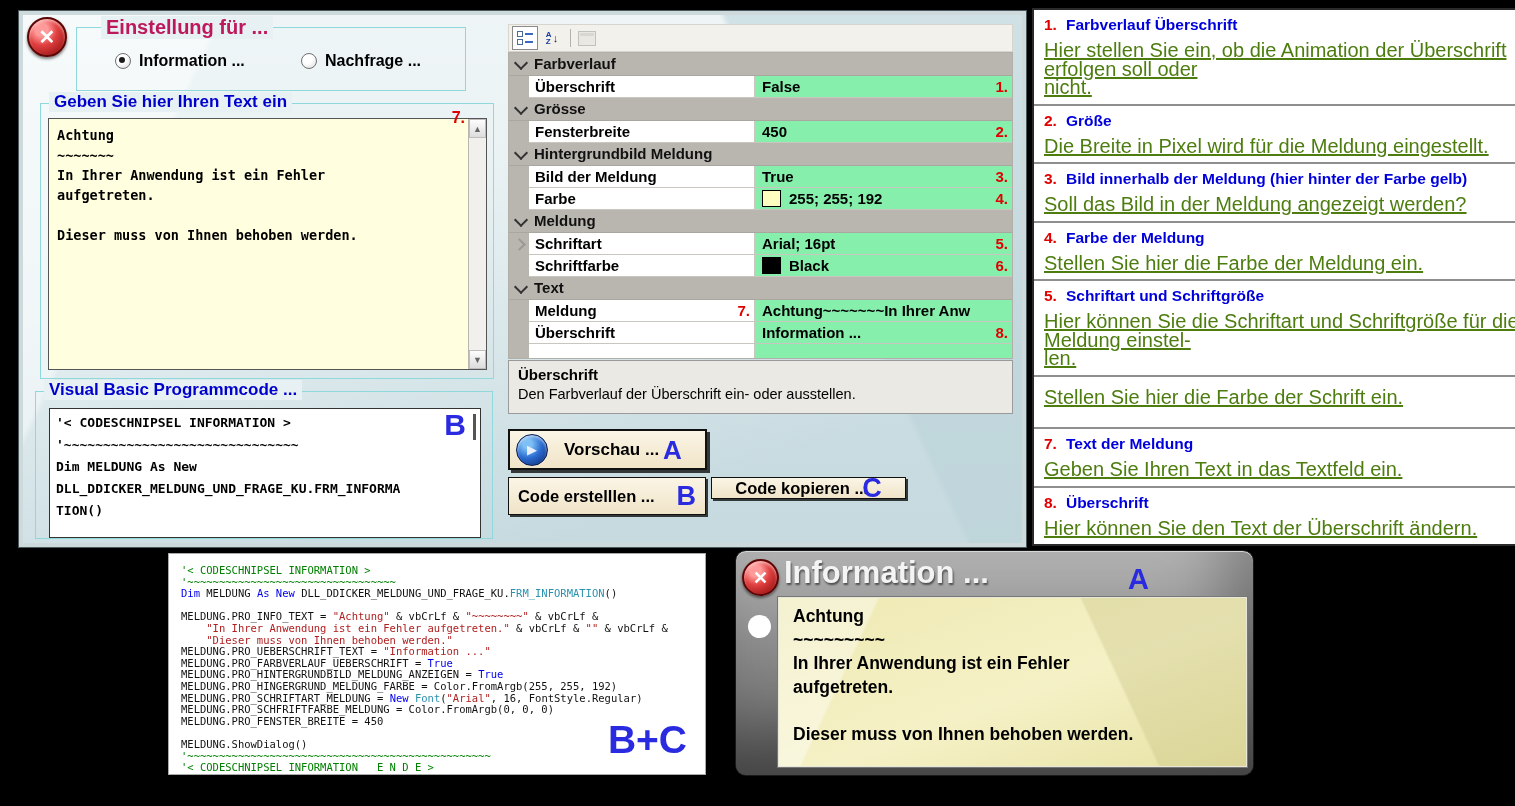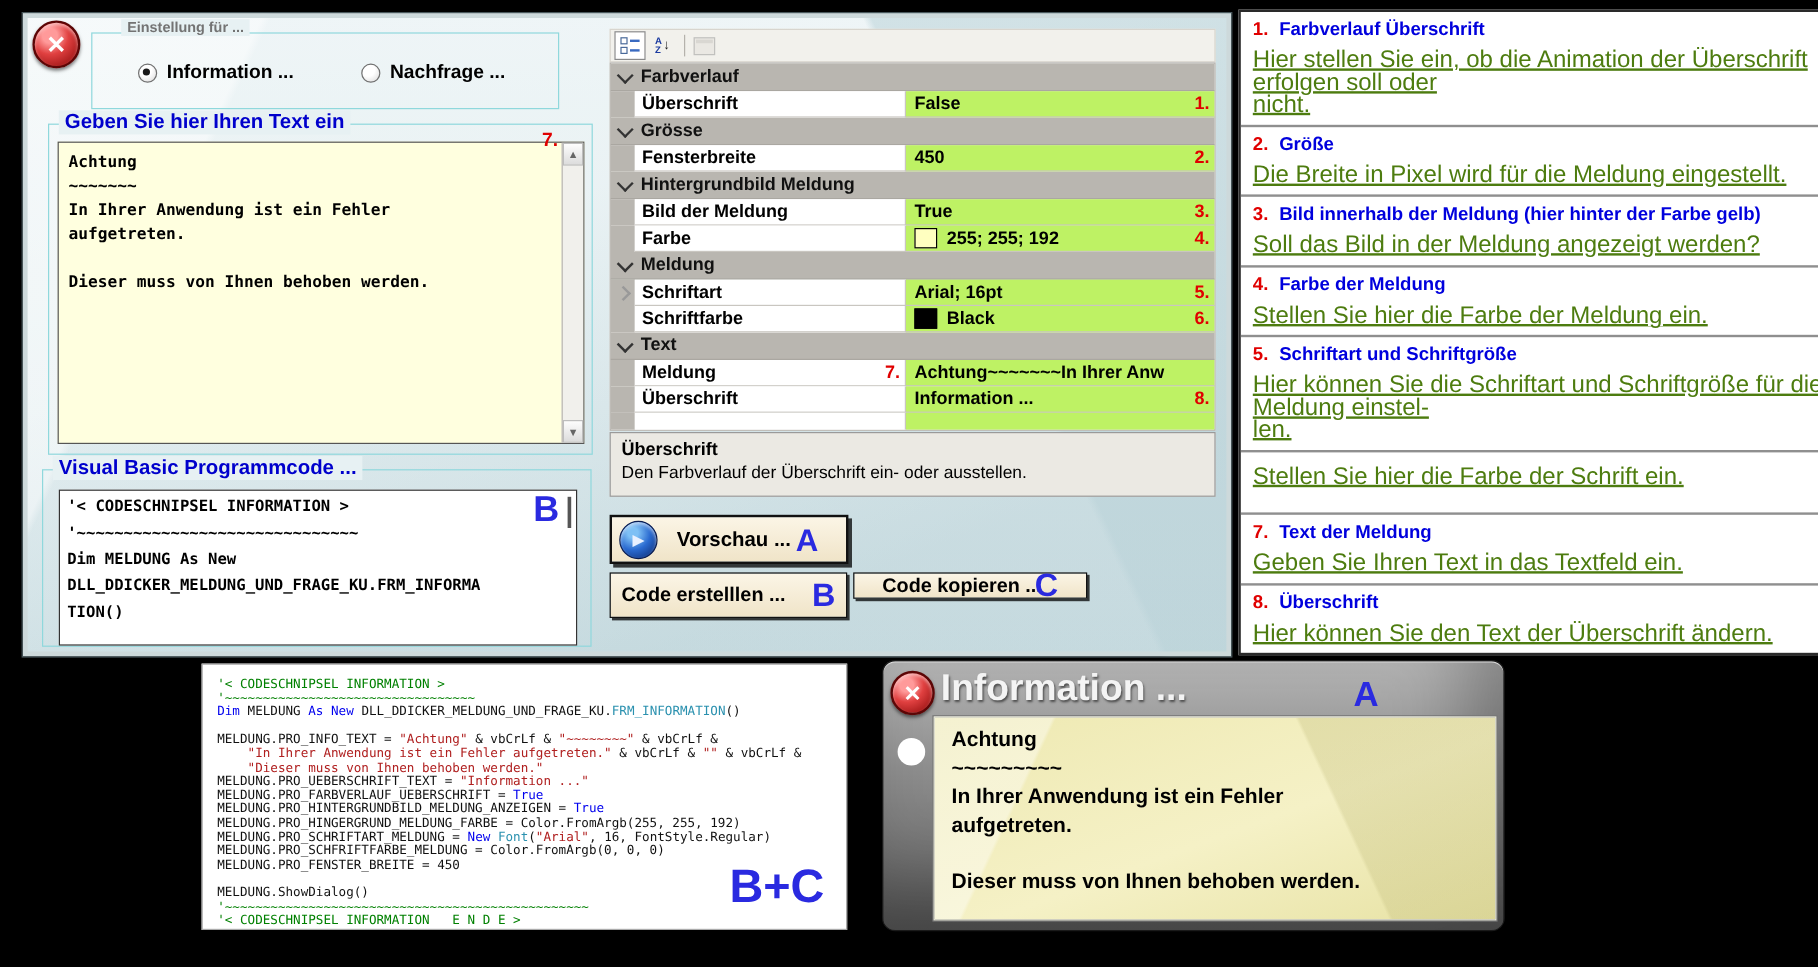--- a/index.html
+++ b/index.html
@@ -15,21 +15,21 @@
       linear-gradient(180deg,#e9f2f4,#d2e3e7);}
   .close-btn{position:absolute;border-radius:50%;
     background:radial-gradient(circle at 35% 30%, #ff9a9a 0 18%, #e04040 45%, #8c0a0a 95%);
     border:2px solid #5c0606;box-shadow:0 2px 3px rgba(0,0,0,.5), inset 0 2px 3px rgba(255,255,255,.55);
     color:#fff;font-weight:bold;display:flex;align-items:center;justify-content:center;cursor:default;}
   .main-close{left:8px;top:6px;width:36px;height:36px;font-size:20px;}
   .groupbox{position:absolute;border:1px solid #8fd8dc;}
   .groupbox > .group-label{position:absolute;top:-12px;left:14px;padding:0 5px;
     background:#e7f1f3;font-weight:bold;white-space:nowrap;}
   .settings-group{left:57px;top:16px;width:388px;height:62px;}
-  .settings-group > .group-label{font-size:12px;color:#737373;left:24px;}
+  .settings-group > .group-label{font-size:20px;color:#be185d;left:24px;}
   .radio-row{position:absolute;left:0;top:24px;width:100%;display:flex;}
   .radio{display:flex;align-items:center;gap:8px;position:absolute;}
   .radio-circle{width:14px;height:14px;border-radius:50%;border:1px solid #707070;
     background:radial-gradient(circle at 35% 30%, #fff 40%, #d8d8d8);position:relative;}
   .radio-circle.checked::after{content:"";position:absolute;left:3px;top:3px;width:6px;height:6px;
     border-radius:50%;background:#1a1a1a;}
   .radio-label{font-size:16px;font-weight:bold;color:#000;}
   .text-group{left:21px;top:92px;width:452px;height:274px;}
   .text-group > .group-label, .vb-group > .group-label{font-size:17px;color:#0000cc;left:8px;}
   .textarea-box{position:absolute;left:7px;top:14px;width:437px;height:250px;
@@ -73,21 +73,21 @@
   .pg-cat-label{font-weight:bold;color:#111;line-height:21px;padding-left:4px;}
   .pg-chevron{width:8px;height:8px;border-left:2px solid #333;border-bottom:2px solid #333;
     transform:rotate(-45deg);margin:5px 4px 0 7px;}
   .pg-indent{width:20px;background:#b9b6b0;flex:none;display:flex;align-items:center;justify-content:center;}
   .pg-expand{width:7px;height:7px;border-top:2px solid #999;border-right:2px solid #999;transform:rotate(45deg);}
   .pg-name{width:226px;flex:none;border-right:1px solid #c9c6c0;border-bottom:1px solid #c9c6c0;
     display:flex;align-items:center;padding-left:6px;box-sizing:border-box;position:relative;
     font-weight:bold;color:#000;background:#fff;overflow:hidden;white-space:nowrap;}
   .pg-value{flex:1;border-bottom:1px solid #c9c6c0;display:flex;align-items:center;
     padding-left:7px;box-sizing:border-box;position:relative;font-weight:bold;color:#000;
-    background:#bef264;overflow:hidden;white-space:nowrap;}
+    background:#86efac;overflow:hidden;white-space:nowrap;}
   .pg-badge{position:absolute;right:4px;top:0;line-height:21px;font-size:15px;}
   .pg-swatch{width:17px;height:15px;border:1px solid #000;margin-right:8px;flex:none;}
   .pg-remainder{display:flex;height:14px;}
   .pg-remainder .pg-indent{border:none;}
   .pg-remainder .pg-name{border-bottom:none;}
   .pg-remainder .pg-value{border-bottom:none;}
   .pg-desc{position:absolute;left:508px;top:360px;width:505px;height:54px;background:#ebe9e3;
     border:1px solid #9a9a9a;box-sizing:border-box;padding:5px 9px;}
   .pg-desc-title{font-weight:bold;font-size:15px;color:#000;}
   .pg-desc-text{font-size:14.5px;color:#000;margin-top:3px;}

